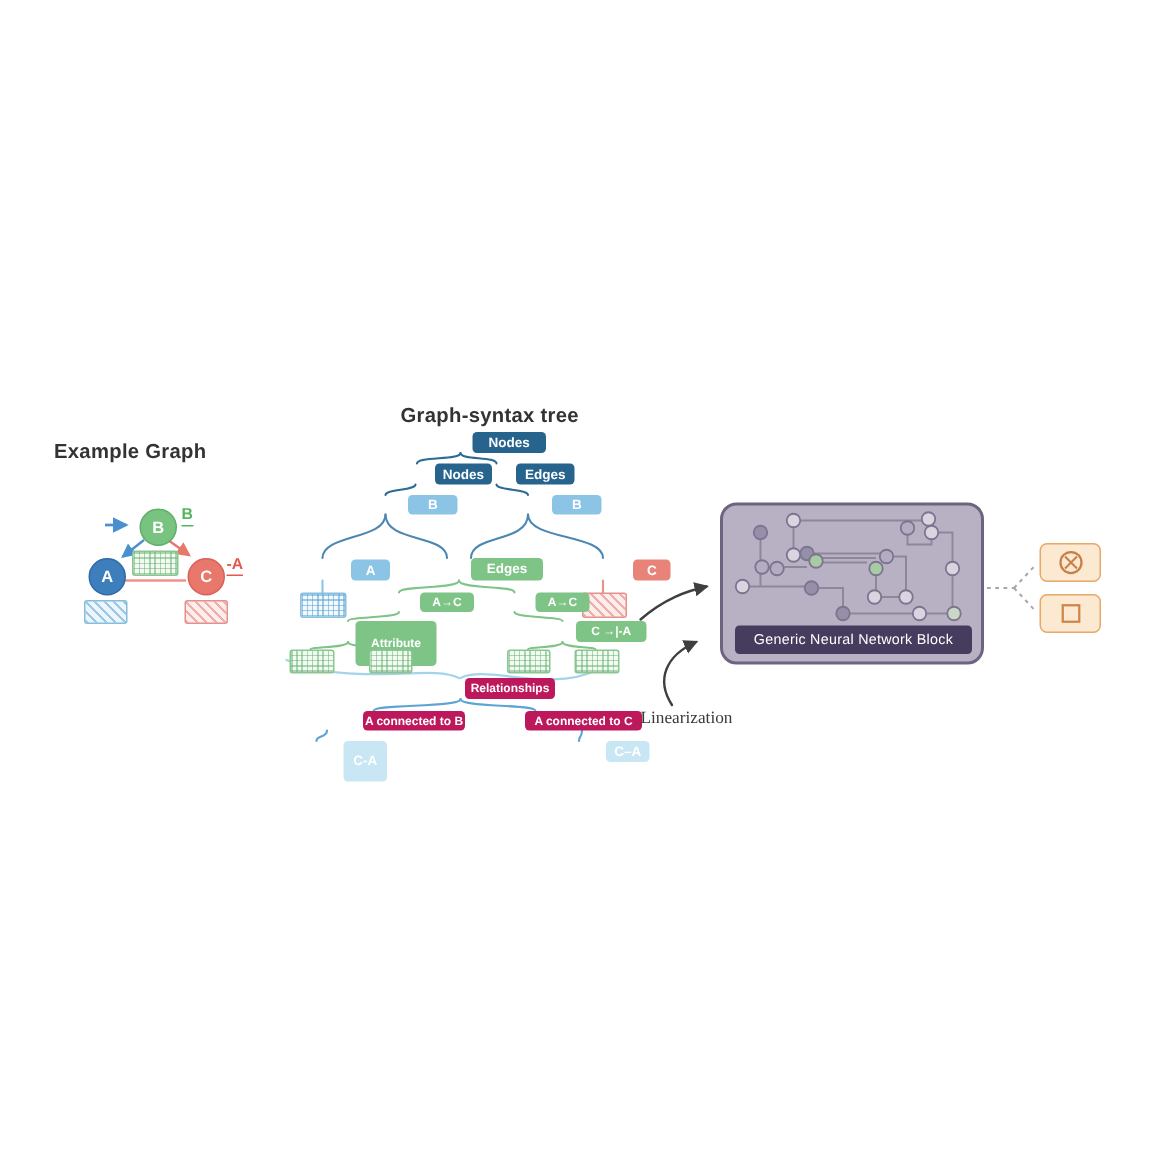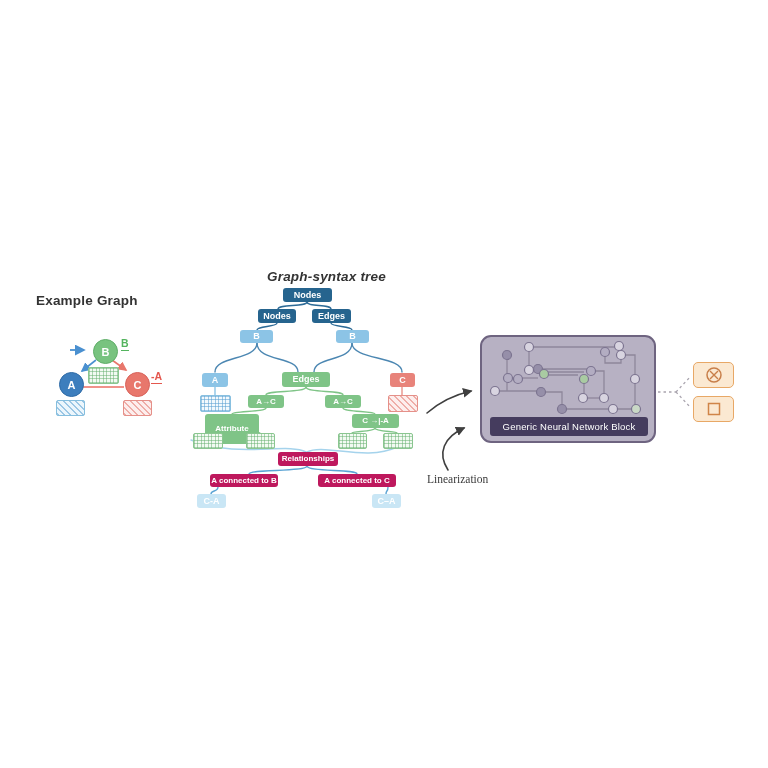--- a/index.html
+++ b/index.html
@@ -2,21 +2,21 @@
 <html><head>
 <meta charset="utf-8">
 <style>
   html,body{margin:0;padding:0;background:#fff;}
   .canvas{position:relative;width:768px;height:768px;background:#ffffff;overflow:hidden;
           font-family:"Liberation Sans",sans-serif;}
   .overlay{position:absolute;left:0;top:0;width:768px;height:768px;z-index:1;}
   .abs{position:absolute;z-index:2;}
   .title{font-size:13.5px;font-weight:700;color:#333;letter-spacing:.2px;}
   .box{display:flex;align-items:center;justify-content:center;color:#fff;
-       font-size:9px;font-weight:700;border-radius:3px;line-height:1;z-index:2;position:absolute;}
+       font-size:9px;font-weight:700;border-radius:3px;line-height:1;z-index:2;position:absolute;margin-left:32px;}
   .box.sm{font-size:8px;font-weight:700;}
   .dark{background:#26648e;}
   .mblue{background:#be185d;}
   .lblue{background:#8cc4e6;}
   .pblue{background:#c9e6f5;}
   .green{background:#7fc487;}
   .red{background:#e8837a;}
   .grid-blue{background-color:#f2f9fd;border:1px solid #88c0e0;border-radius:2px;
       background-image:repeating-linear-gradient(0deg,rgba(90,160,210,.55) 0 1px,transparent 1px 3.5px),
                        repeating-linear-gradient(90deg,rgba(90,160,210,.55) 0 1px,transparent 1px 3.5px);}
@@ -115,21 +115,21 @@
   <div class="abs gcircle circ-a" style="left:59px;top:372px;">A</div>
   <div class="abs gcircle circ-c" style="left:125px;top:372px;">C</div>
 
   <div class="abs attr-lbl attr-green" style="left:121px;top:337px;">B</div>
   <div class="abs attr-lbl attr-red" style="left:151px;top:370px;">-A</div>
 
   <div class="abs grid-green" style="left:88px;top:367px;width:29px;height:15px;"></div>
   <div class="abs hatch-blue" style="left:56px;top:400px;width:27px;height:14px;"></div>
   <div class="abs hatch-red" style="left:123px;top:400px;width:27px;height:14px;"></div>
 
-  <div class="abs title" style="left:267px;top:269px;font-style:italic;">Graph-syntax tree</div>
+  <div class="abs title" style="left:267px;top:269px;">Graph-syntax tree</div>
 
   <div class="box dark" style="left:283px;top:288px;width:49px;height:14px;">Nodes</div>
   <div class="box dark" style="left:258px;top:309px;width:38px;height:14px;">Nodes</div>
   <div class="box dark" style="left:312px;top:309px;width:39px;height:14px;">Edges</div>
   <div class="box lblue" style="left:240px;top:330px;width:33px;height:13px;">B</div>
   <div class="box lblue" style="left:336px;top:330px;width:33px;height:13px;">B</div>
   <div class="box lblue" style="left:202px;top:373px;width:26px;height:14px;">A</div>
   <div class="box green" style="left:282px;top:372px;width:48px;height:15px;">Edges</div>
   <div class="box red" style="left:390px;top:373px;width:25px;height:14px;">C</div>
 
@@ -142,21 +142,21 @@
   <div class="box green sm" style="left:352px;top:414px;width:47px;height:14px;">C →|-A</div>
 
   <div class="abs grid-green" style="left:193px;top:433px;width:28px;height:14px;"></div>
   <div class="abs grid-green" style="left:246px;top:433px;width:27px;height:14px;"></div>
   <div class="abs grid-green" style="left:338px;top:433px;width:27px;height:14px;"></div>
   <div class="abs grid-green" style="left:383px;top:433px;width:28px;height:14px;"></div>
 
   <div class="box mblue sm" style="left:278px;top:452px;width:60px;height:14px;">Relationships</div>
   <div class="box mblue sm" style="left:210px;top:474px;width:68px;height:13px;">A connected to B</div>
   <div class="box mblue sm" style="left:318px;top:474px;width:78px;height:13px;">A connected to C</div>
-  <div class="box pblue" style="left:197px;top:494px;width:29px;height:14px;">C-A</div>
+  <div class="box pblue" style="left:197px;top:494px;width:29px;height:27px;">C-A</div>
   <div class="box pblue" style="left:372px;top:494px;width:29px;height:14px;">C–A</div>
 
   <div class="abs linear-lbl" style="left:427px;top:473px;">Linearization</div>
 
   <div class="abs nn-block">
     <svg style="position:absolute;left:4px;top:2px;" width="168" height="76" viewBox="0 0 168 76">
       <g fill="none" stroke="#8e879b" stroke-width="1.3">
         <path d="M43,8 H133"></path>
         <path d="M43,8 V31"></path>
         <path d="M21,16 V52"></path>

